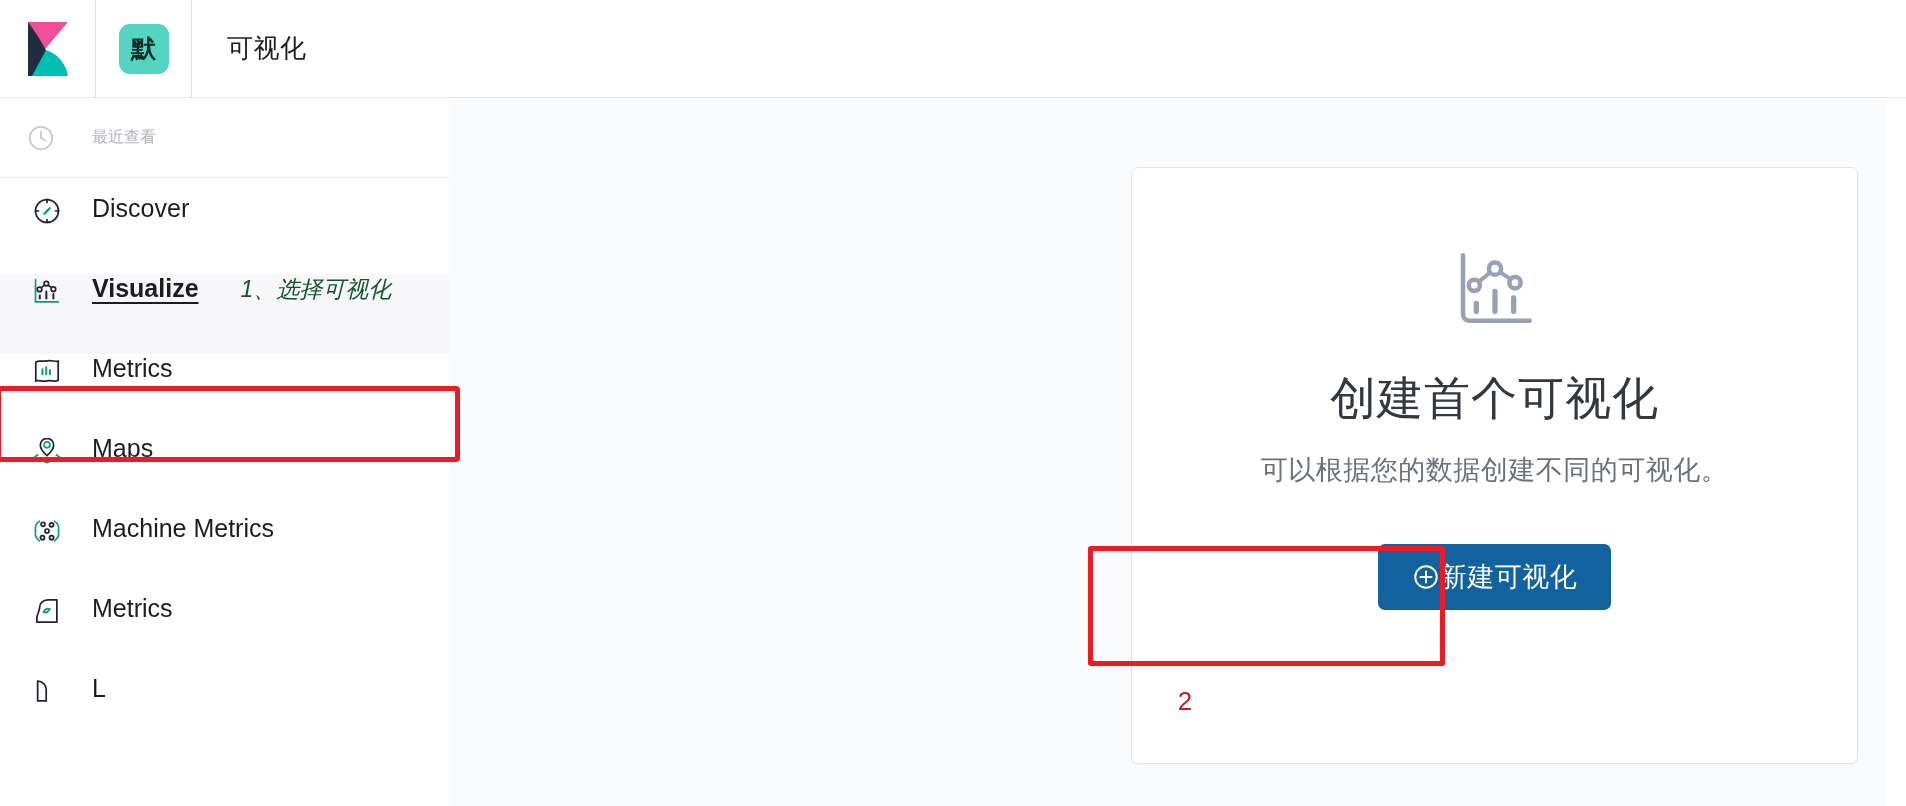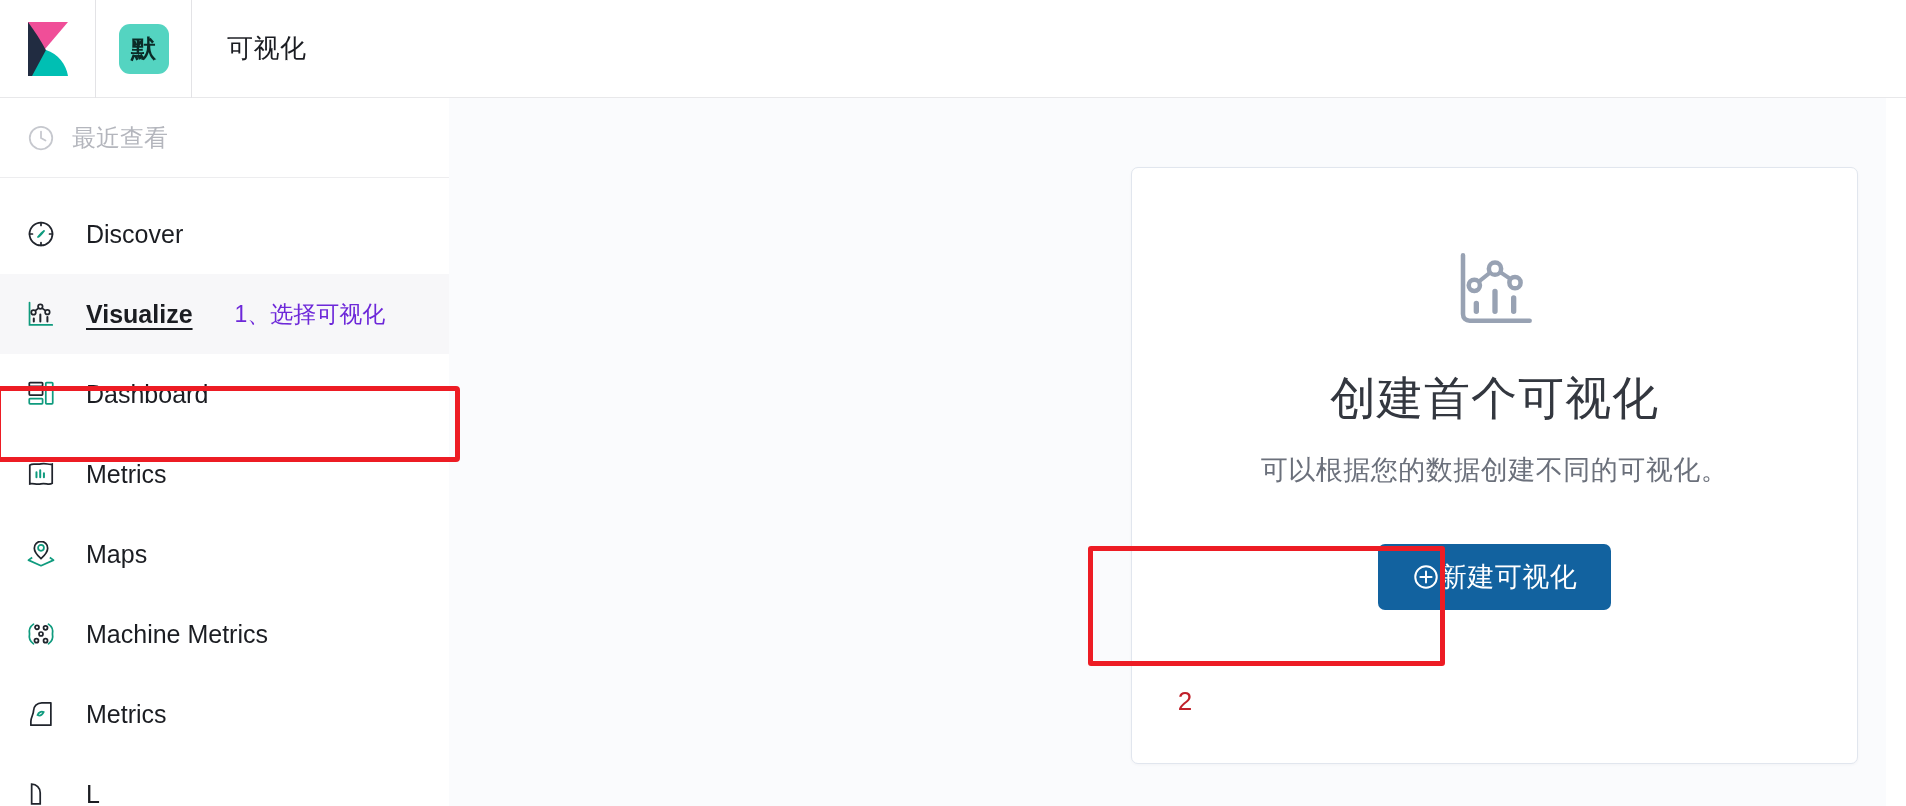--- a/index.html
+++ b/index.html
@@ -77,32 +77,31 @@
     overflow: hidden;
   }
   .recent-row {
     height: 80px;
     display: flex;
     align-items: center;
     padding-left: 26px;
     border-bottom: 1px solid #ededef;
   }
   .recent-label {
-    margin-left: 16px;
-    font-size: 24px;
+    margin-left: 36px;
+    font-size: 16px;
     color: #b4b6bd;
   }
 
   .nav-list { padding-top: 16px; }
   .nav-item {
     position: relative;
     height: 80px;
     display: flex;
-    align-items: center;
-    padding-left: 24px;
+    padding-left: 30px;
     cursor: pointer;
   }
   .nav-item .nav-icon {
     width: 34px; height: 34px;
     flex: 0 0 34px;
     display: flex;
     align-items: center;
     justify-content: center;
   }
   .nav-label {
@@ -115,23 +114,24 @@
   .nav-item.selected .nav-label {
     text-decoration: underline;
     text-underline-offset: 5px;
     text-decoration-thickness: 2px;
     font-weight: bold;
   }
 
   
   .nav-annot {
     margin-left: 42px;
-    color: #6d28d9;
+    color: #14532d;
     font-size: 23px;
     white-space: nowrap;
+    font-style: italic;
   }
 
   
   .annot-box-visualize {
     position: absolute;
     left: -4px;
     top: 288px;
     width: 464px;
     height: 76px;
     border: 5px solid #ed1c24;
@@ -295,31 +295,20 @@
             <circle cx="6.4" cy="10.8" r="1.7" fill="#fff"></circle>
             <circle cx="11.5" cy="6.4" r="1.7" fill="#fff"></circle>
             <circle cx="16.8" cy="10.6" r="1.7" fill="#fff"></circle>
             <path d="M6.6 15.4 L6.6 17.6 M11.5 12.4 L11.5 17.6 M16.8 14.2 L16.8 17.6" stroke-linecap="round" stroke-width="1.5"></path>
           </svg>
         </span>
         <span class="nav-label">Visualize</span>
         <span class="nav-annot">1、选择可视化</span>
       </div>
 
-      <div class="nav-item">
-        <span class="nav-icon">
-          <svg width="32" height="32" viewBox="0 0 24 24" fill="none" stroke="#20242c" stroke-width="1.3">
-            <rect x="3.2" y="3.4" width="10" height="2.8" rx="0.6"></rect>
-            <rect x="3.2" y="8.6" width="10" height="4.2" rx="0.6"></rect>
-            <rect x="3.2" y="15.4" width="10" height="4" rx="0.6" stroke="#0f9b7e"></rect>
-            <rect x="15.6" y="3.4" width="5.2" height="16" rx="0.6" stroke="#0f9b7e"></rect>
-          </svg>
-        </span>
-        <span class="nav-label">Dashboard</span>
-      </div>
 
       <div class="nav-item">
         <span class="nav-icon">
           <svg width="32" height="32" viewBox="0 0 24 24" fill="none" stroke="#20242c" stroke-width="1.3">
             <path d="M3.6 5.4 C6 3.4 8.4 5.4 12 4.4 C15.6 3.4 18 5.4 20.4 4.6 L20.4 19 C18 20.6 15.6 18.6 12 19.4 C8.4 20.2 6 18.6 3.6 19.4 Z"></path>
             <path d="M8.6 14.4 L8.6 10.6 M11.4 14.4 L11.4 9.2 M14.2 14.4 L14.2 11.4" stroke="#0f9b7e" stroke-width="1.5" stroke-linecap="round"></path>
           </svg>
         </span>
         <span class="nav-label">Metrics</span>
       </div>

